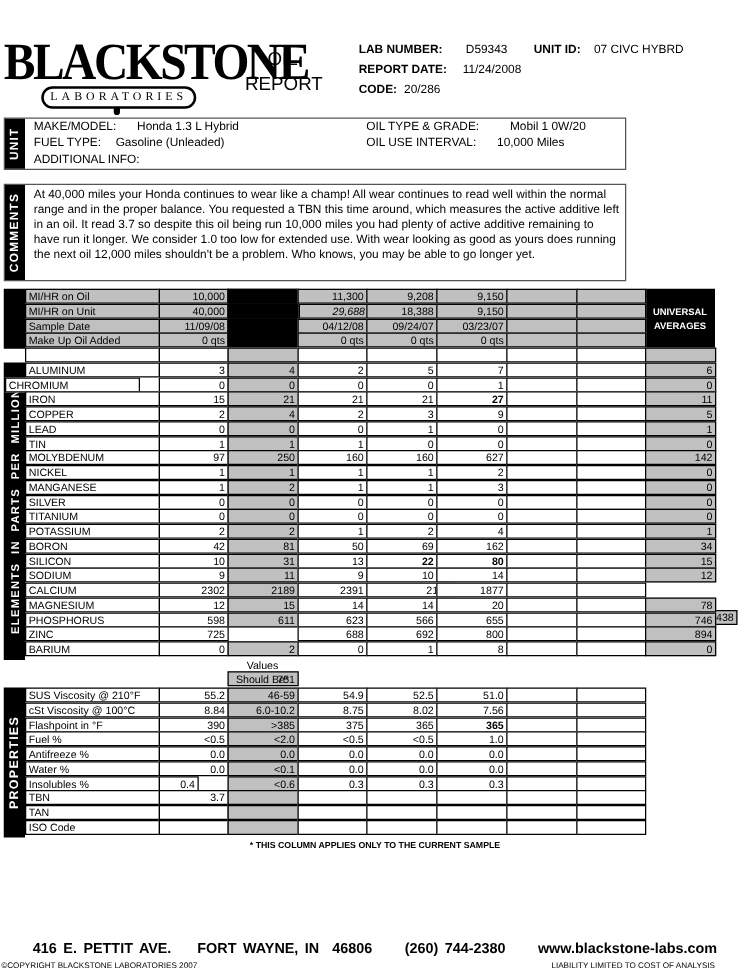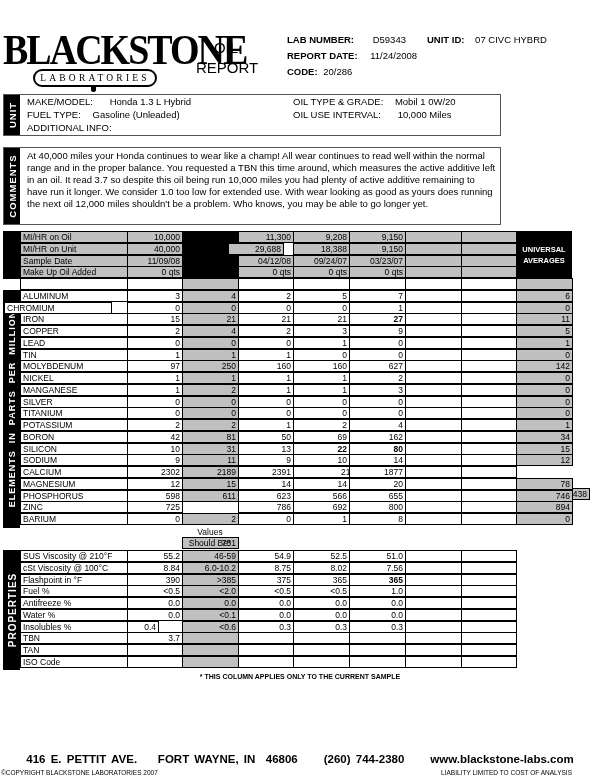--- a/index.html
+++ b/index.html
@@ -77,21 +77,21 @@
   <div class="unit-row" style="left:23px;top:14px;">
     <span>FUEL TYPE:</span>
     <span style="margin-left:9px">Gasoline (Unleaded)</span>
   </div>
   <div class="unit-row" style="left:23px;top:27px;">
     <span>ADDITIONAL INFO:</span>
     <span></span>
   </div>
   <div class="unit-row" style="left:289px;top:1px;">
     <span>OIL TYPE &amp; GRADE:</span>
-    <span style="margin-left:9px">Mobil 1 0W/20</span>
+    <span style="margin-left:22px">Mobil 1 0W/20</span>
   </div>
   <div class="unit-row" style="left:289px;top:14px;">
     <span>OIL USE INTERVAL:</span>
     <span style="margin-left:14px">10,000 Miles</span>
   </div>
 </div>
 
 <div class="abs comments-box">
   <div class="side-tab" style="left:0;top:0;width:16px;height:76px;">
     <span>COMMENTS</span>
@@ -116,21 +116,21 @@
     <div class="cell gray num" style="left: 127px; width: 56px; top: 231px;">10,000</div>
     <div class="cell black" style="left: 182px; width: 57px; top: 231px;"></div>
     <div class="cell gray num" style="left: 238px; width: 56px; top: 231px;">11,300</div>
     <div class="cell gray num" style="left: 293px; width: 57px; top: 231px;">9,208</div>
     <div class="cell gray num" style="left: 349px; width: 57px; top: 231px;">9,150</div>
     <div class="cell gray num" style="left: 405px; width: 57px; top: 231px;"></div>
     <div class="cell gray num" style="left: 461px; width: 56px; top: 231px;"></div>
     <div class="cell gray lbl" style="left: 20px; width: 108px; top: 242.75px;">MI/HR on Unit</div>
     <div class="cell gray num" style="left: 127px; width: 56px; top: 242.75px;">40,000</div>
     <div class="cell black" style="left: 182px; width: 57px; top: 242.75px;"></div>
-    <div class="cell gray num" style="left: 228px; width: 56px; top: 242.75px;">29,688</div>
+    <div class="cell gray num" style="left: 239px; width: 56px; top: 242.75px; font-style: italic;">29,688</div>
     <div class="cell gray num" style="left: 293px; width: 57px; top: 242.75px;">18,388</div>
     <div class="cell gray num" style="left: 349px; width: 57px; top: 242.75px;">9,150</div>
     <div class="cell gray num" style="left: 405px; width: 57px; top: 242.75px;"></div>
     <div class="cell gray num" style="left: 461px; width: 56px; top: 242.75px;"></div>
     <div class="cell gray lbl" style="left: 20px; width: 108px; top: 254.5px;">Sample Date</div>
     <div class="cell gray num" style="left: 127px; width: 56px; top: 254.5px;">11/09/08</div>
     <div class="cell black" style="left: 182px; width: 57px; top: 254.5px;"></div>
     <div class="cell gray num" style="left: 238px; width: 56px; top: 254.5px;">04/12/08</div>
     <div class="cell gray num" style="left: 293px; width: 57px; top: 254.5px;">09/24/07</div>
     <div class="cell gray num" style="left: 349px; width: 57px; top: 254.5px;">03/23/07</div>
@@ -311,21 +311,21 @@
     <div class="cell gray num" style="left: 182px; width: 57px; top: 489.5px; text-align: right;">611</div>
     <div class="cell white num" style="left: 238px; width: 56px; top: 489.5px;">623</div>
     <div class="cell white num" style="left: 293px; width: 57px; top: 489.5px;">566</div>
     <div class="cell white num" style="left: 349px; width: 57px; top: 489.5px;">655</div>
     <div class="cell white num" style="left: 405px; width: 57px; top: 489.5px;"></div>
     <div class="cell white num" style="left: 461px; width: 56px; top: 489.5px;"></div>
     <div class="cell gray num" style="left: 516px; width: 57px; top: 489.5px;">746</div>
     <div class="cell white lbl" style="left: 20px; width: 108px; top: 501.25px;">ZINC</div>
     <div class="cell white num" style="left: 127px; width: 56px; top: 501.25px;">725</div>
     <div class="cell gray num" style="left: 182px; width: 57px; top: 501.25px; margin-top: 36px;">751</div>
-    <div class="cell white num" style="left: 238px; width: 56px; top: 501.25px;">786</div>
+    <div class="cell white num" style="left: 238px; width: 56px; top: 501.25px;">688</div>
     <div class="cell white num" style="left: 293px; width: 57px; top: 501.25px;">692</div>
     <div class="cell white num" style="left: 349px; width: 57px; top: 501.25px;">800</div>
     <div class="cell white num" style="left: 405px; width: 57px; top: 501.25px;"></div>
     <div class="cell white num" style="left: 461px; width: 56px; top: 501.25px;"></div>
     <div class="cell gray num" style="left: 516px; width: 57px; top: 501.25px;">894</div>
     <div class="cell white lbl" style="left: 20px; width: 108px; top: 513px;">BARIUM</div>
     <div class="cell white num" style="left: 127px; width: 56px; top: 513px;">0</div>
     <div class="cell gray num" style="left: 182px; width: 57px; top: 513px;">2</div>
     <div class="cell white num" style="left: 238px; width: 56px; top: 513px;">0</div>
     <div class="cell white num" style="left: 293px; width: 57px; top: 513px;">1</div>

